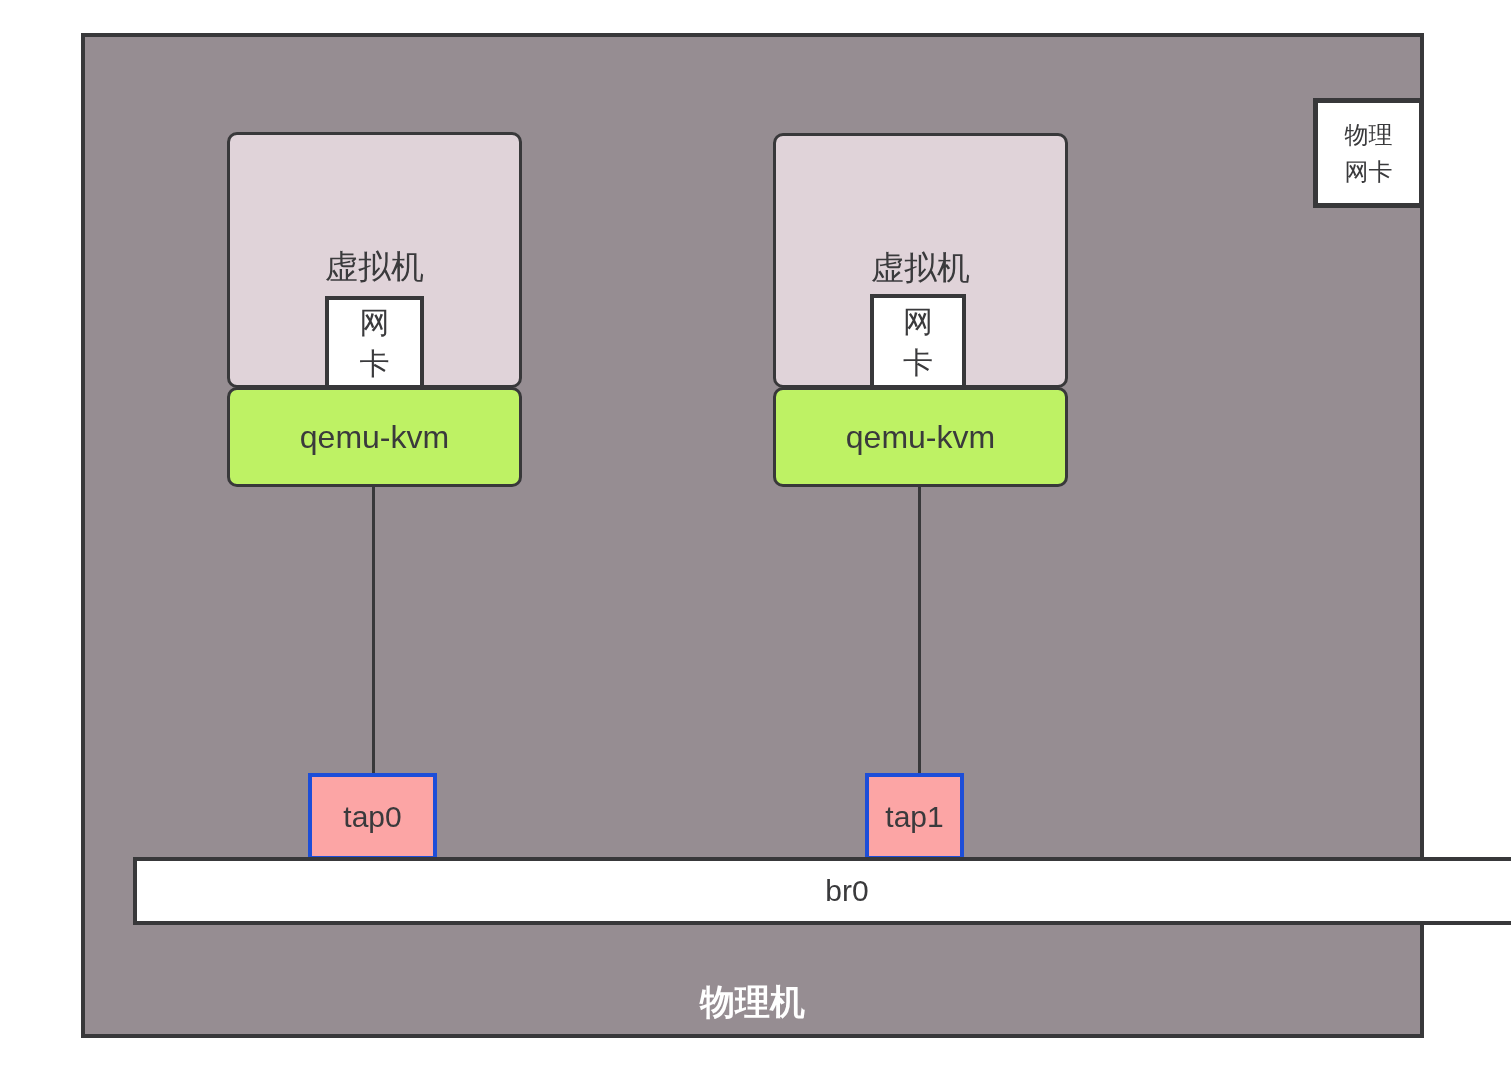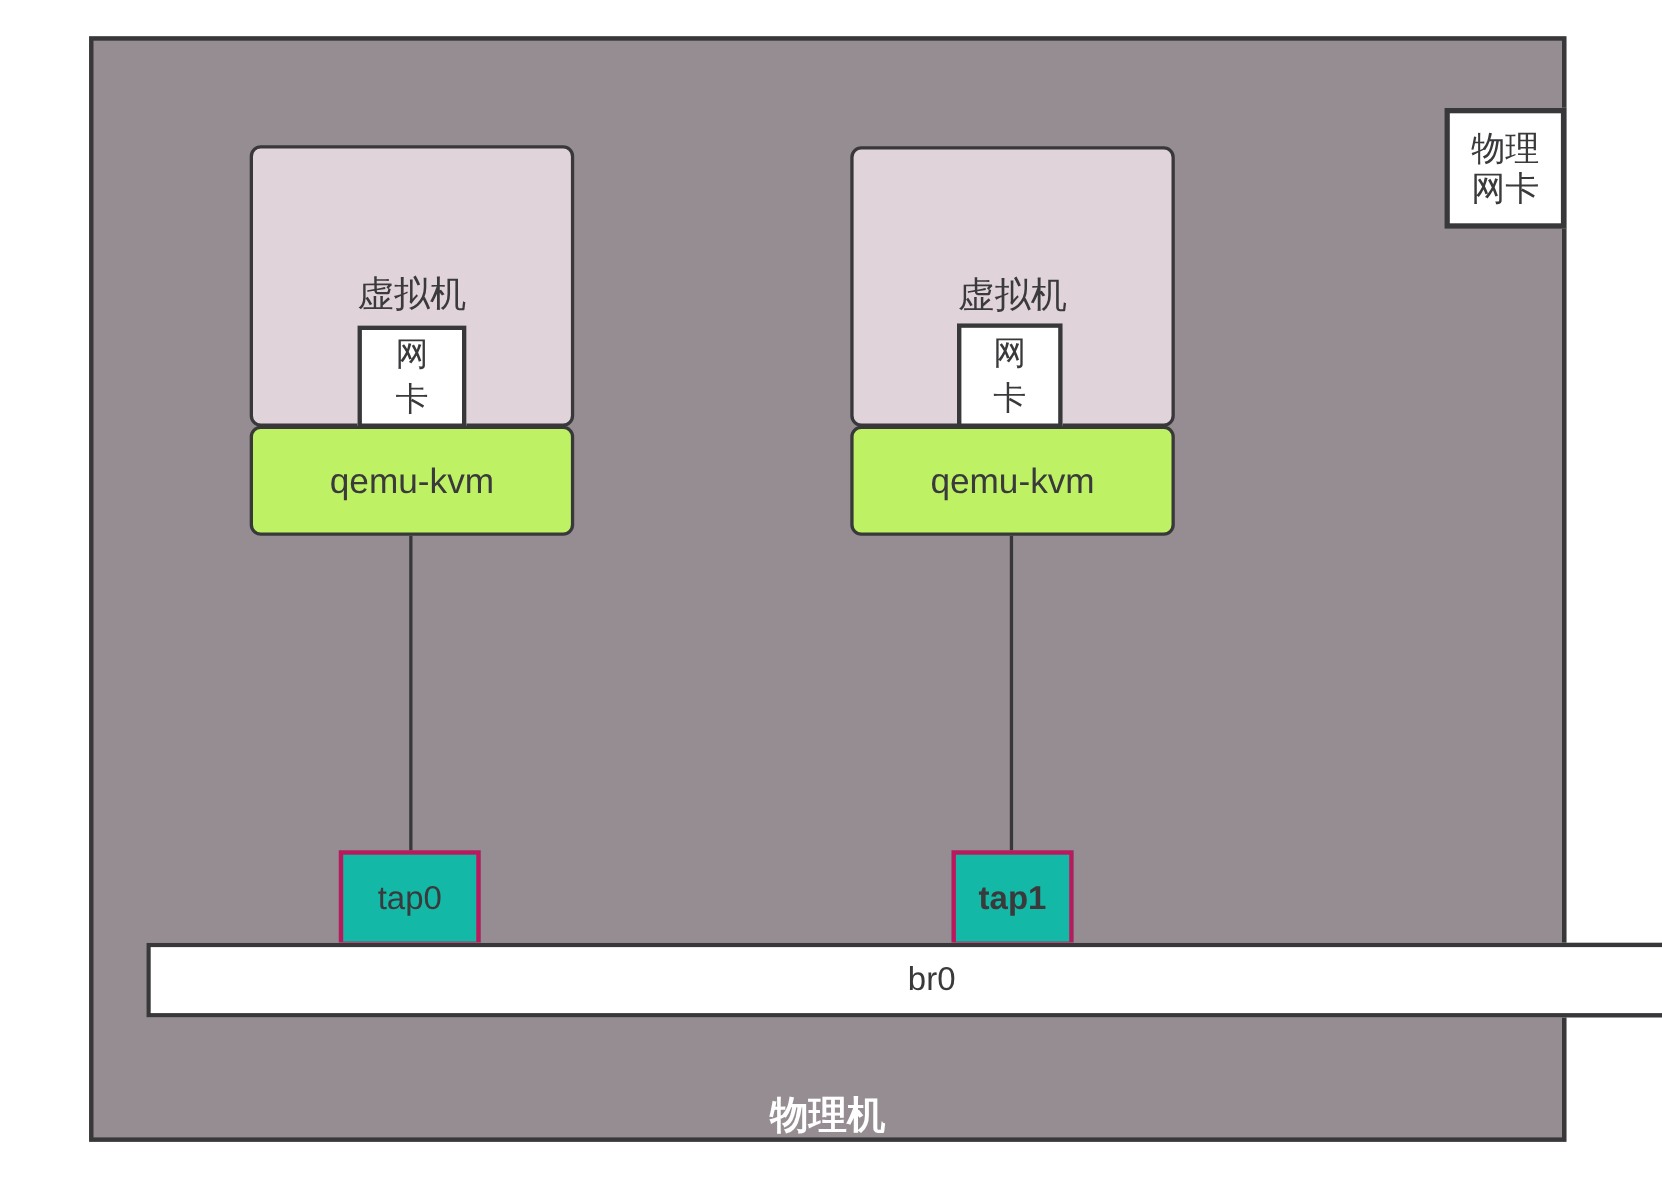--- a/index.html
+++ b/index.html
@@ -63,57 +63,57 @@
   }
   .qemu-box-1 { left: 142px; top: 350px; width: 295px; height: 100px; }
   .qemu-box-2 { left: 688px; top: 350px; width: 295px; height: 100px; }
   .conn-line {
     width: 3px; height: 287px;
     background: #38383a;
   }
   .conn-line-1 { left: 287px; top: 450px; }
   .conn-line-2 { left: 833px; top: 450px; }
   .tap-box {
-    background: #14b8a6;
-    border: 4px solid #be185d;
+    background: #fca5a5;
+    border: 4px solid #1d4ed8;
     display: flex;
     align-items: center;
     justify-content: center;
     font-size: 30px;
   }
   .tap-box-0 { left: 223px; top: 736px; width: 129px; height: 87px; }
-  .tap-box-1 { left: 780px; top: 736px; width: 111px; height: 87px; font-weight: bold; }
+  .tap-box-1 { left: 780px; top: 736px; width: 99px; height: 87px; }
   .bridge-bar {
     left: 48px; top: 820px;
     width: 1428px; height: 68px;
     background: #ffffff;
     border: 4px solid #38383a;
     display: flex;
     align-items: center;
     justify-content: center;
     font-size: 30px;
   }
   .host-label {
-    left: 0; right: 0; bottom: 0px;
+    left: 0; right: 0; bottom: 12px;
     text-align: center;
     font-size: 35px;
     font-weight: bold;
     color: #ffffff;
     line-height: 40px;
   }
   .pnic-box {
     right: -4px; top: 61px;
     width: 111px; height: 110px;
     background: #ffffff;
     border: 5px solid #38383a;
     display: flex;
     align-items: center;
     justify-content: center;
     text-align: center;
-    font-size: 31px;
+    font-size: 24px;
     line-height: 37px;
     white-space: pre-line;
   }
 </style>
 </head>
 <body>
 
 <div class="page">
   <div class="host-box">
 

